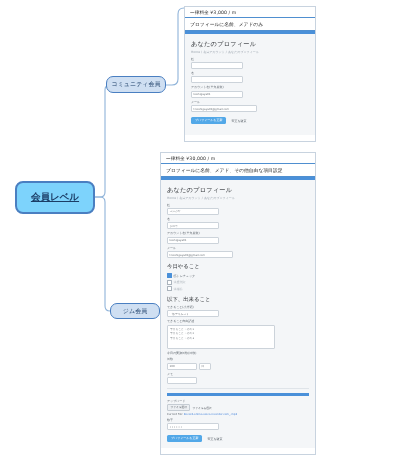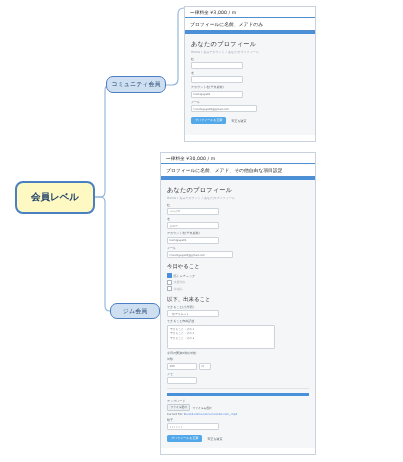--- a/index.html
+++ b/index.html
@@ -23,21 +23,22 @@
     border-radius:7px;
     color:#1b3d66;
     display:flex;align-items:center;justify-content:center;
     text-align:center;
     line-height:1.1;
   }
   #root-node{
     left:15px;top:181px;width:80px;height:33px;
     font-size:9.5px;font-weight:bold;border-radius:8px;
     border-width:2px;
-    background:#fef9c3;
+    background:#7dd3fc;
+    text-decoration:underline;
   }
   #node-community{
     left:106px;top:76px;width:60px;height:17px;
     font-size:6px;
   }
   #node-gym{
     left:110px;top:303px;width:50px;height:16px;
     font-size:6px;
   }
 

